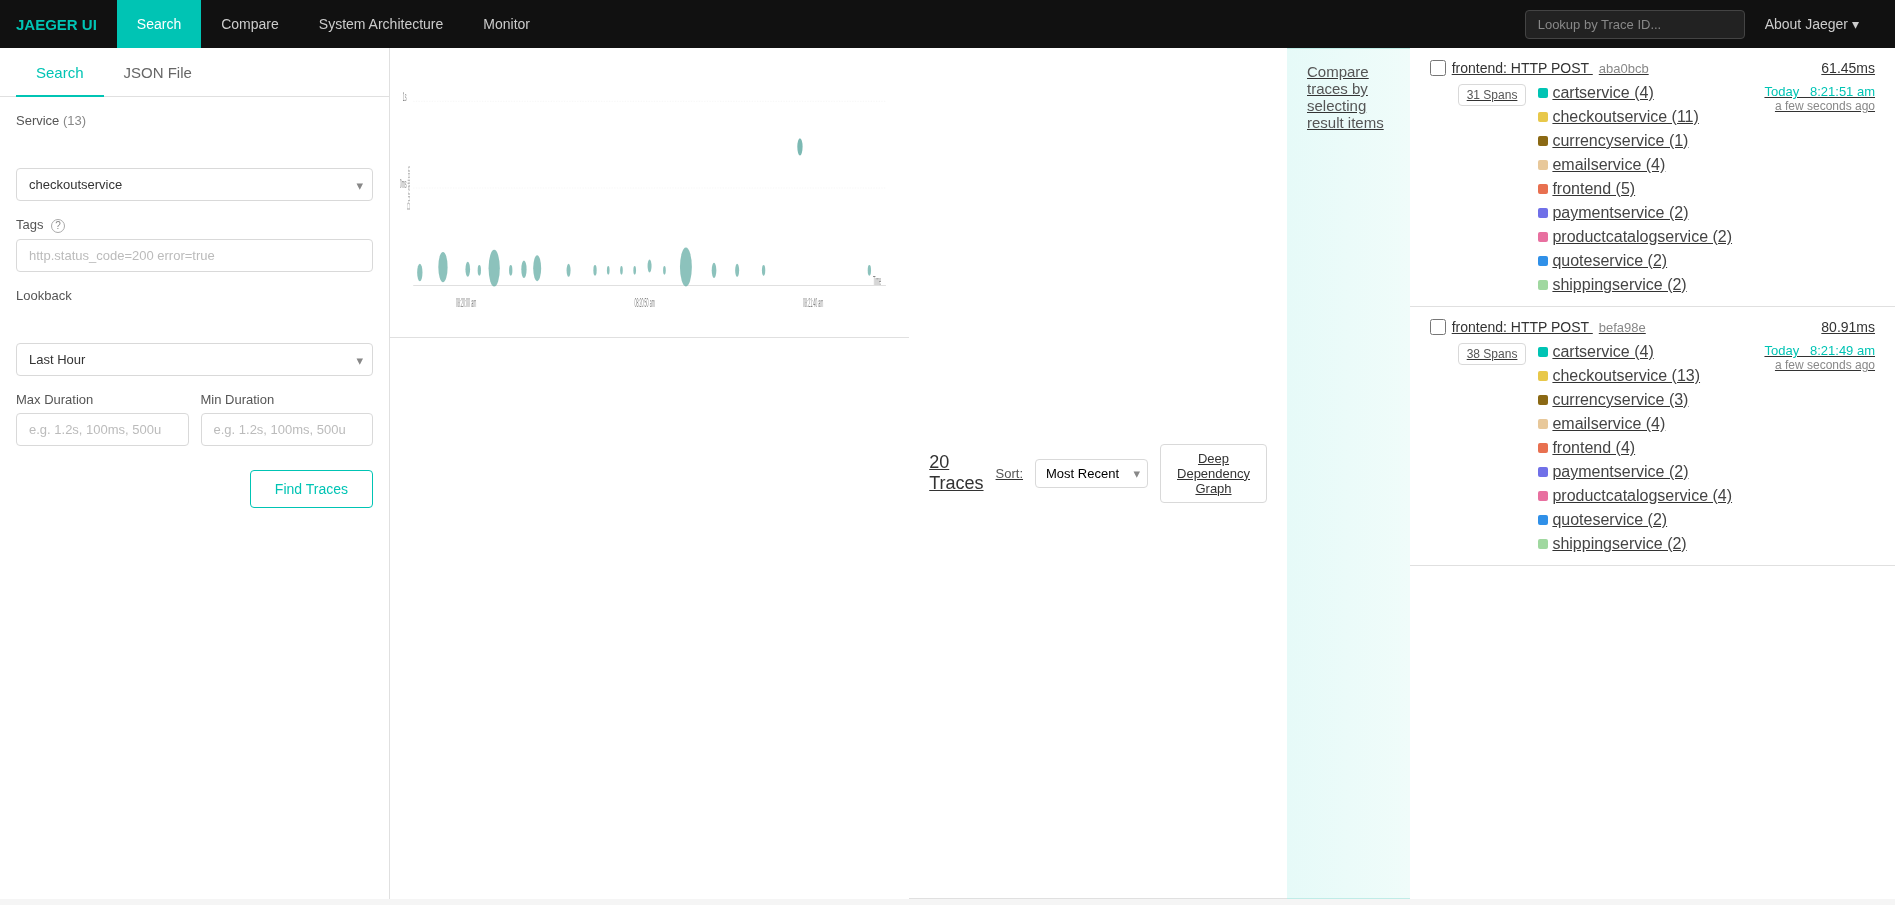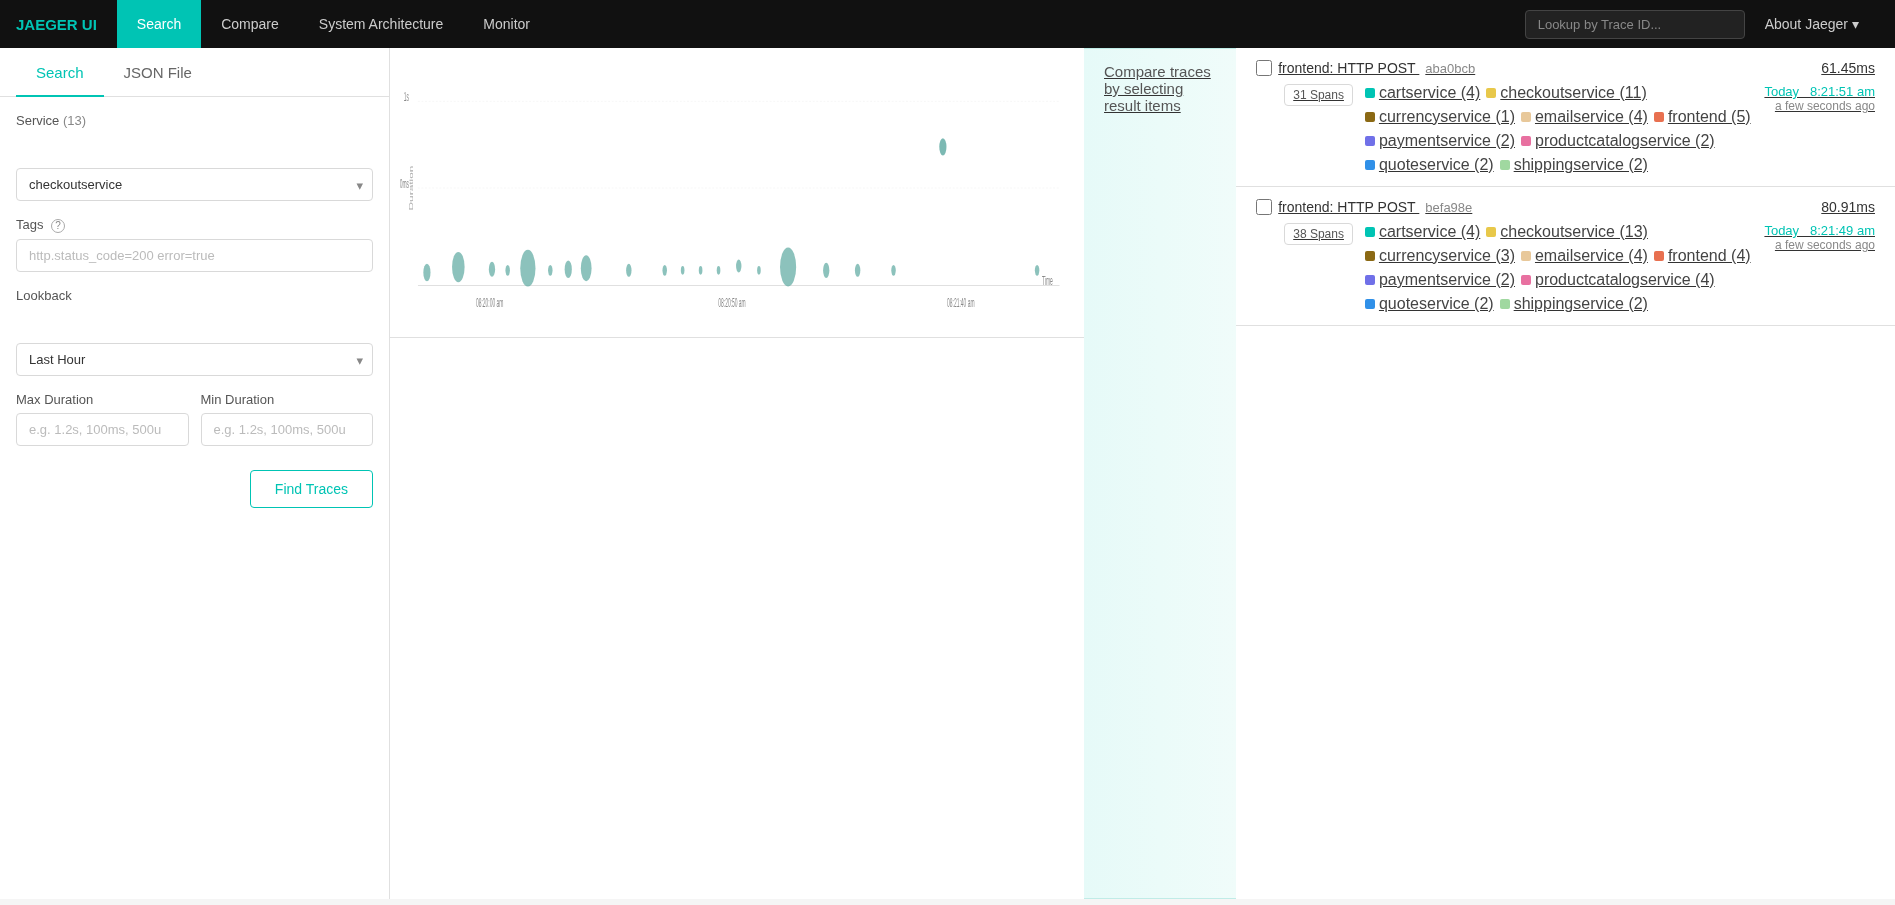--- a/index.html
+++ b/index.html
@@ -444,20 +444,30 @@
         <circle cx="800" cy="196" r="4" fill="#5ba8a0" fill-opacity="0.7"></circle>
         <circle cx="865" cy="193" r="18" fill="#5ba8a0" fill-opacity="0.7"></circle>
         <circle cx="950" cy="196" r="7" fill="#5ba8a0" fill-opacity="0.7"></circle>
         <circle cx="1020" cy="196" r="6" fill="#5ba8a0" fill-opacity="0.7"></circle>
         <circle cx="1100" cy="196" r="5" fill="#5ba8a0" fill-opacity="0.7"></circle>
         <circle cx="1210" cy="82" r="8" fill="#5ba8a0" fill-opacity="0.8"></circle>
         <circle cx="1420" cy="196" r="5" fill="#5ba8a0" fill-opacity="0.7"></circle>
       </svg>
     </div>
 
+    <div class="results-header">
+      <span class="results-count">20 Traces</span>
+      <span class="sort-label">Sort:</span>
+      <div class="sort-select-wrapper">
+        <select class="sort-select">
+          <option>Most Recent</option>
+        </select>
+      </div>
+      <button class="dep-graph-btn">Deep Dependency Graph</button>
+    </div>
 
     <div class="compare-banner">Compare traces by selecting result items</div>
 
     <div class="trace-list" id="trace-list">
         <div class="trace-card">
       <div class="trace-card-header">
         <input type="checkbox" class="trace-checkbox" style="">
         <span class="trace-title">
           frontend: HTTP POST <span class="trace-id">aba0bcb</span>
         </span>

